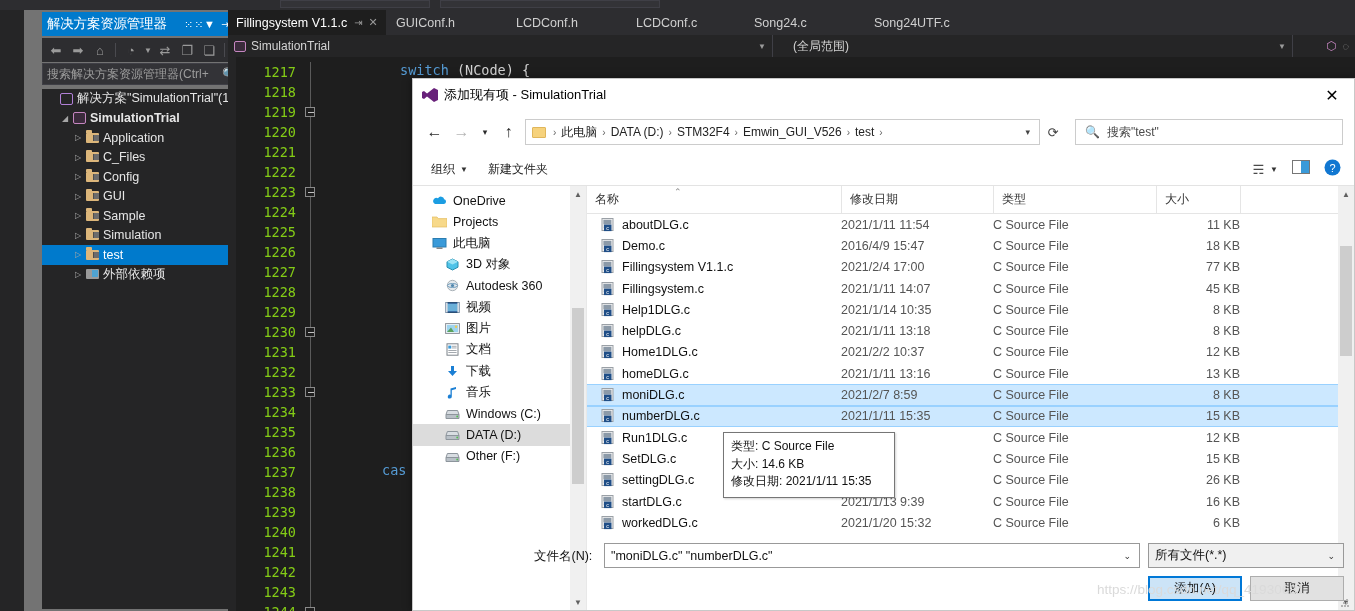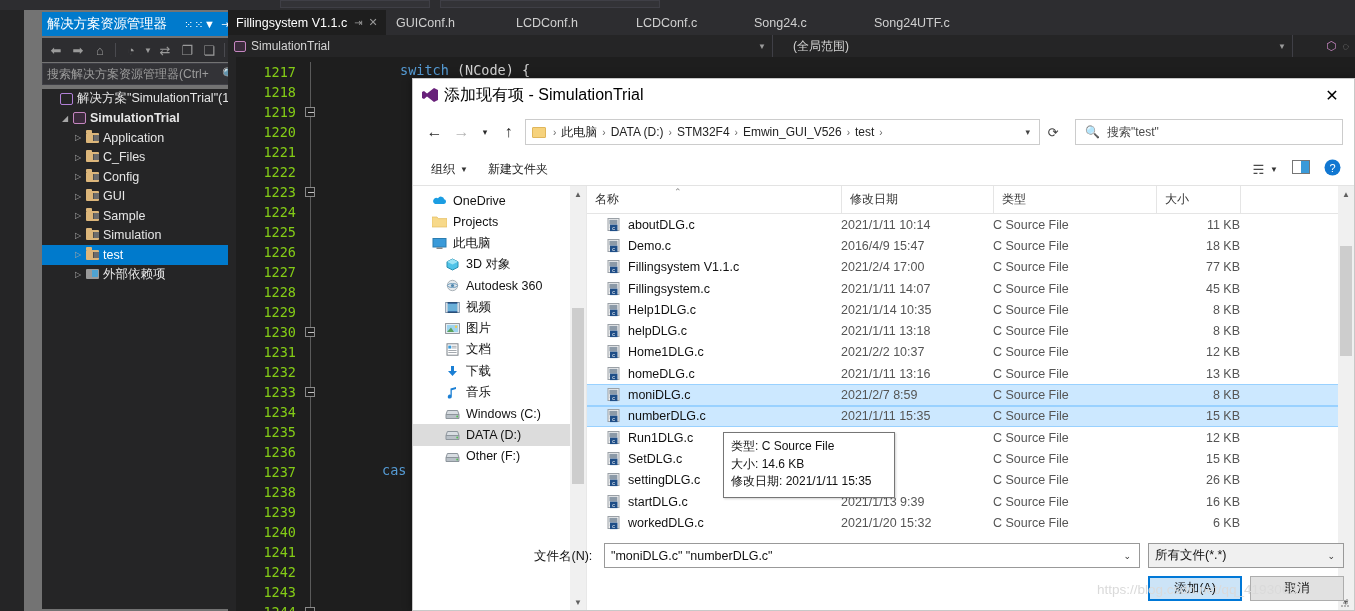--- a/index.html
+++ b/index.html
@@ -140,21 +140,21 @@
     background: #ffffff; border: 1px solid #c8c8c8;
     box-shadow: 0 0 9px rgba(0,0,0,0.40);
     font-family: "Liberation Sans", "DejaVu Sans", sans-serif;
   }
   .dlg-title {
     position: absolute; left: 0; top: 0; width: 941px; height: 32px; background: #ffffff;
     display: flex; align-items: center;
   }
   .dlg-vsicon { width: 16px; height: 14px; margin-left: 9px; position: relative; }
   .dlg-vsicon svg { display:block; }
-  .dlg-title-text { font-size: 16px; color: #000000; margin-left: 6px; }
+  .dlg-title-text { font-size: 13px; color: #000000; margin-left: 6px; }
   .dlg-close {
     margin-left: auto; width: 44px; height: 30px; display: flex; align-items: center;
     justify-content: center; font-size: 16px; color: #000; font-weight: 300;
   }
 
   .dlg-nav {
     position: absolute; left: 0; top: 32px; width: 941px; height: 42px;
     display: flex; align-items: center;
   }
   .nav-btn { width: 27px; height: 28px; display:flex; align-items:center; justify-content:center;
@@ -225,21 +225,21 @@
     border-left: 1px solid #e5e5e5; padding-left: 8px; position: relative;
   }
   .fl-th:first-child { border-left: none; }
   .sort-caret { position: absolute; left: 87px; top: 1px; font-size: 9px; color: #888; }
   .fl-rows { position: absolute; left: 0; top: 28px; right: 16px; bottom: 0; }
   .fl-row {
     height: 21.3px; display: flex; align-items: center; font-size: 12.5px; color: #111;
     white-space: nowrap;
   }
   .fl-row.sel { background: #cce8ff; border-top: 1px solid #99d1ff; border-bottom: 1px solid #99d1ff;}
-  .fl-name { width: 254px; display: flex; align-items: center; padding-left: 20px; overflow:hidden;}
+  .fl-name { width: 254px; display: flex; align-items: center; padding-left: 14px; overflow:hidden;}
   .fl-date { width: 152px; color: #555; }
   .fl-type { width: 163px; color: #555; }
   .fl-size { width: 84px; color: #555; text-align: right; }
   .cfile-ic { width: 15px; flex: 0 0 15px; margin-right: 6px; position: relative; height: 14px; }
   .fl-sb { position: absolute; right: 0; top: 0; width: 16px; height: 424px; background: #f0f0f0; }
 
   
   .tooltip {
     position: absolute; left: 723px; top: 432px; width: 172px; padding: 5px 7px 6px 7px;
     background: #ffffff; border: 1px solid #767676; font-size: 12px; color: #111;
@@ -796,21 +796,21 @@
                 <span class="cfile-ic"><svg width="15" height="14" viewBox="0 0 15 14">
                     <rect x="1" y="0.5" width="11" height="12" fill="#f2f2f2" stroke="#9aa0a6"></rect>
                     <rect x="2.4" y="1.8" width="8" height="4.6" fill="#8c9aa8"></rect>
                     <rect x="2.4" y="7.6" width="5.2" height="0.9" fill="#b5bcc3"></rect>
                     <rect x="2.4" y="9.2" width="5.2" height="0.9" fill="#b5bcc3"></rect>
                     <rect x="3" y="6.6" width="7.5" height="6.5" fill="#1f4e87"></rect>
                     <text x="6.7" y="12" font-size="5.4" fill="#ffffff" text-anchor="middle" font-family="Liberation Sans">c</text>
                   </svg></span>
                 <span>aboutDLG.c</span>
               </div>
-              <div class="fl-date">2021/1/11 10:14</div>
+              <div class="fl-date">2021/1/11 11:54</div>
               <div class="fl-type">C Source File</div>
               <div class="fl-size">11 KB</div>
             </div>
             <div class="fl-row">
               <div class="fl-name">
                 <span class="cfile-ic"><svg width="15" height="14" viewBox="0 0 15 14">
                     <rect x="1" y="0.5" width="11" height="12" fill="#f2f2f2" stroke="#9aa0a6"></rect>
                     <rect x="2.4" y="1.8" width="8" height="4.6" fill="#8c9aa8"></rect>
                     <rect x="2.4" y="7.6" width="5.2" height="0.9" fill="#b5bcc3"></rect>
                     <rect x="2.4" y="9.2" width="5.2" height="0.9" fill="#b5bcc3"></rect>

